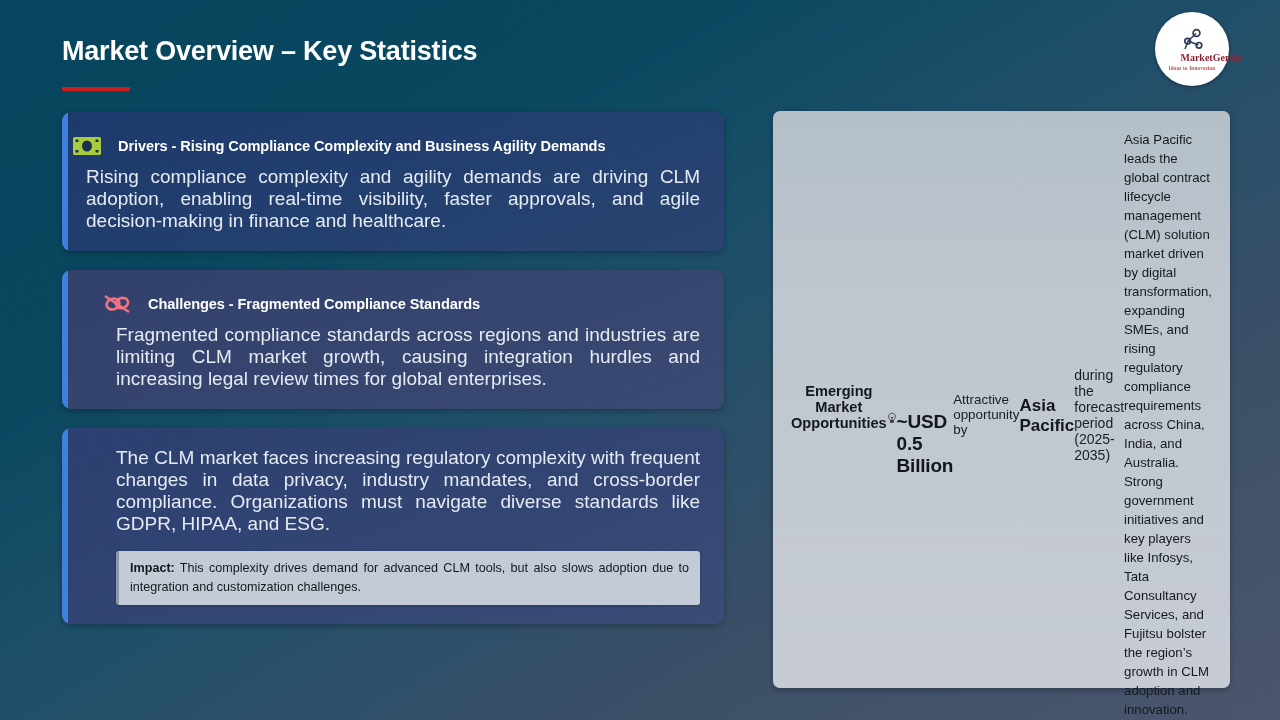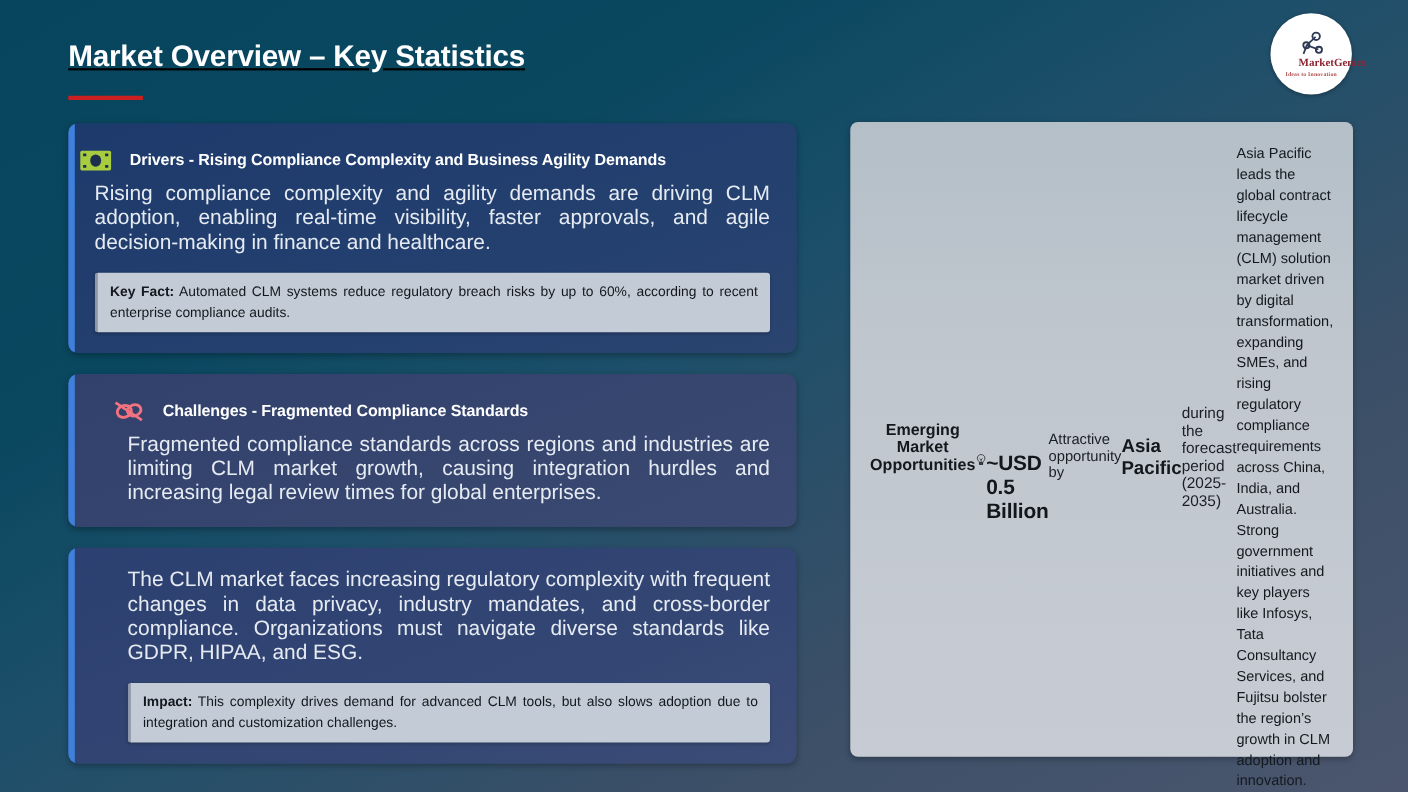--- a/index.html
+++ b/index.html
@@ -5,21 +5,21 @@
   * { margin:0; padding:0; box-sizing:border-box; }
   html, body { width:1280px; height:720px; }
   body {
     font-family: "Liberation Sans", sans-serif;
     background: linear-gradient(150deg, #07455e 0%, #0a4860 28%, #1d4f6a 46%, #3a4f67 72%, #4b566e 100%);
     overflow: hidden;
     position: relative;
   }
 
   
-  .header { position:absolute; left:62px; top:36px;text-decoration:underline; }
+  .header { position:absolute; left:62px; top:36px; }
   .title {
     font-size: 27px; font-weight: bold; color:#ffffff;
     letter-spacing:-0.2px; white-space:nowrap;
   }
   .title-rule {
     width:68px; height:4px; background:#cc1f1f;
     margin-top:20px; border-radius:1px;
   }
 
   
@@ -136,23 +136,20 @@
         <rect x="3" y="6" width="28" height="18" rx="1.5" fill="#a8cc3f"></rect>
         <ellipse cx="17" cy="15" rx="5" ry="5.6" fill="#1d2f4f"></ellipse>
         <rect x="5.5" y="8.5" width="3" height="2.6" rx=".6" fill="#1d2f4f"></rect>
         <rect x="25.5" y="8.5" width="3" height="2.6" rx=".6" fill="#1d2f4f"></rect>
         <rect x="5.5" y="19" width="3" height="2.6" rx=".6" fill="#1d2f4f"></rect>
         <rect x="25.5" y="19" width="3" height="2.6" rx=".6" fill="#1d2f4f"></rect>
       </svg>
       <div class="card-title">Drivers - Rising Compliance Complexity and Business Agility Demands</div>
     </div>
     <div class="card-body">Rising compliance complexity and agility demands are driving CLM adoption, enabling real-time visibility, faster approvals, and agile decision-making in finance and healthcare.</div>
-    <div class="note">
-      <b>Key Fact:</b><span> Automated CLM systems reduce regulatory breach risks by up to 60%, according to recent enterprise compliance audits.</span>
-    </div>
   </div>
 
   <div class="card card-2">
     <div class="card-head">
       <svg class="card-icon" viewBox="0 0 34 30">
         <ellipse cx="13" cy="15" rx="6.5" ry="5.3" fill="none" stroke="#f2737f" stroke-width="2.6" transform="rotate(-18 13 15)"></ellipse>
         <ellipse cx="22" cy="14" rx="6.2" ry="5" fill="none" stroke="#f2737f" stroke-width="2.6" transform="rotate(-18 22 14)"></ellipse>
         <line x1="5" y1="7" x2="29" y2="23" stroke="#f2737f" stroke-width="2.4"></line>
       </svg>
       <div class="card-title">Challenges - Fragmented Compliance Standards</div>

